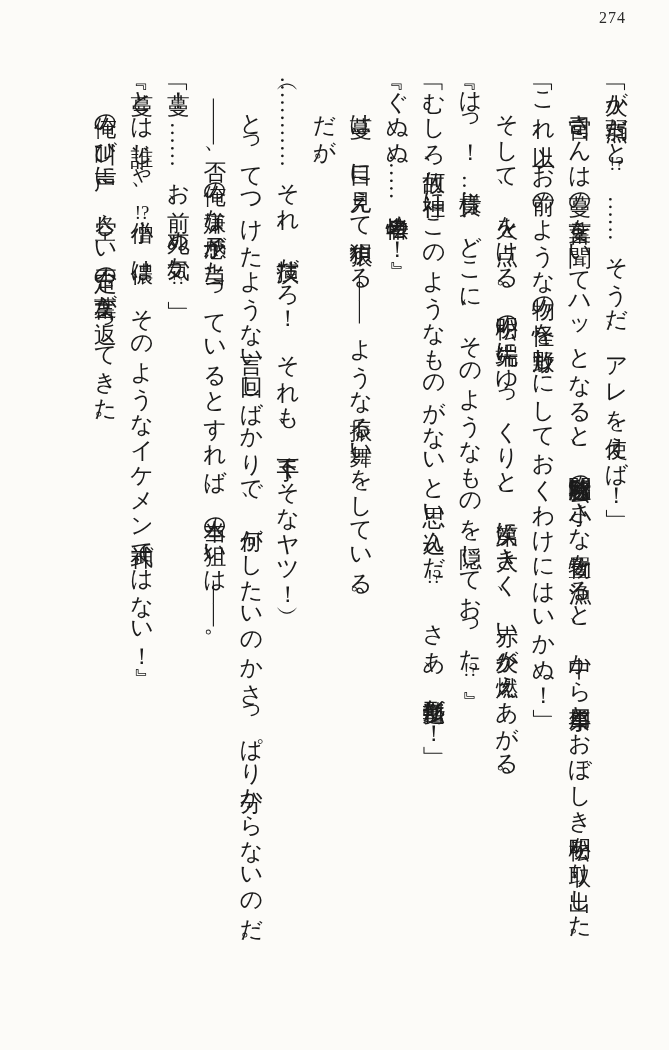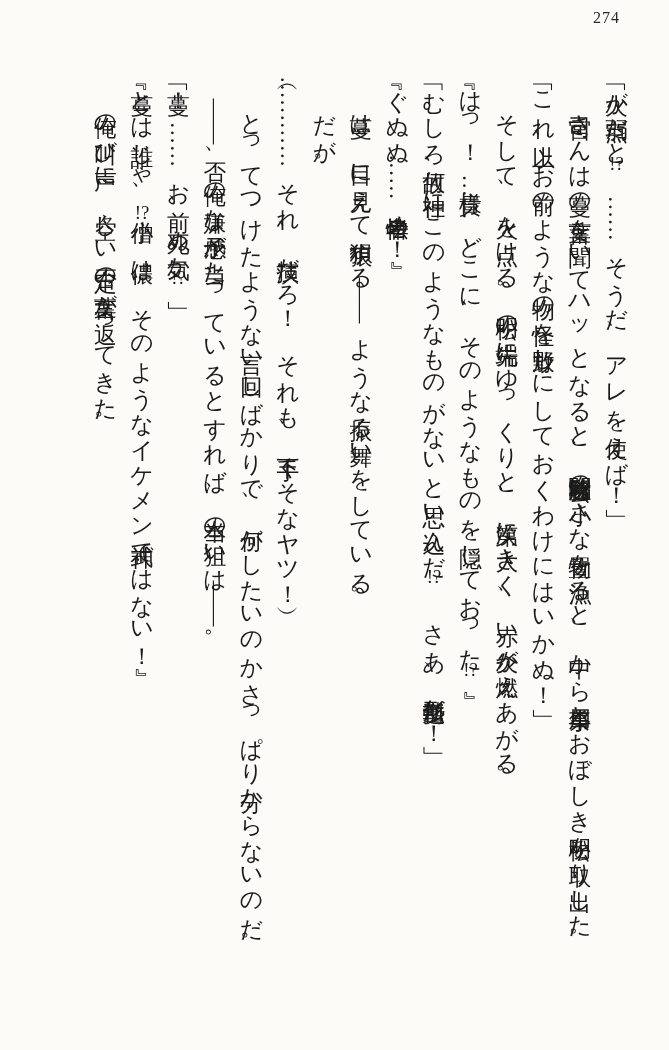--- a/index.html
+++ b/index.html
@@ -14,21 +14,21 @@
     background: #fcfbf8;
     font-family: "Liberation Serif", "DejaVu Serif", serif;
   }
   .page {
     position: absolute;
     inset: 0;
   }
   .page-number {
     position: absolute;
     top: 9px;
-    right: 49px;
+    right: 43px;
     font-size: 16px;
     letter-spacing: 1px;
     color: #2a2a2a;
   }
   .vtext {
     position: absolute;
     top: 76px;
     right: 35px;
     height: 914px;
     writing-mode: vertical-rl;

